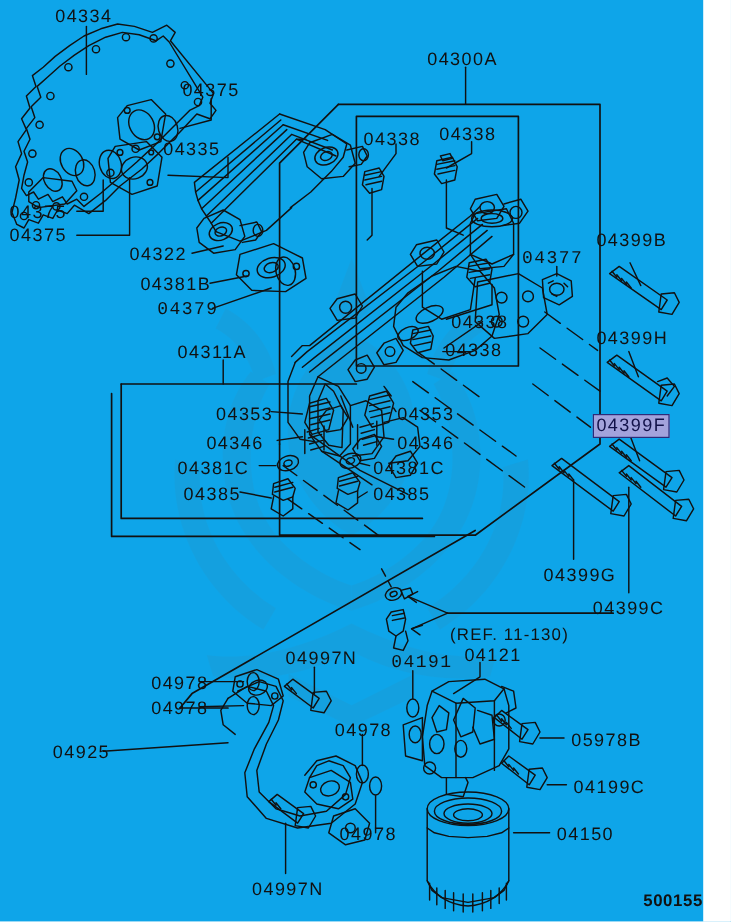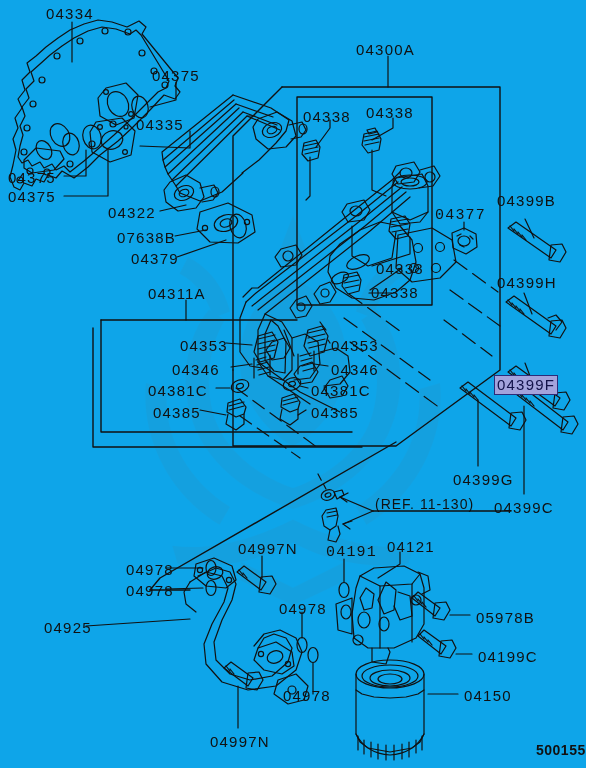--- a/index.html
+++ b/index.html
@@ -43,29 +43,29 @@
     font-family:"Liberation Sans","DejaVu Sans",sans-serif;
   }
   .lbl.code{
     font-weight:bold;
     letter-spacing:.5px;
     font-size:14px;
   }
   .lbl.ref{
     font-size:14px;
     letter-spacing:1px;
+    margin-top:24px;
   }
   .lbl.hl{
     background:#a3a3dc;
     border:1px solid #2c2c7a;
     color:#12124a;
     padding:1px 2px 2px 2px;
     letter-spacing:1.2px;
     box-shadow:0 0 0 0 rgba(0,0,0,0);
-    margin-top:30px;
   }
 </style>
 </head>
 <body>
 
 <div id="sheet">
 
   <svg id="watermark" viewBox="0 0 400 400" xmlns="http://www.w3.org/2000/svg">
     <g fill="#6b6b6b">
       <path d="M200 20 L215 60 L200 75 L185 60 Z"></path>
@@ -546,22 +546,22 @@
       <div class="lbl" style="left: 356px; top: 42px;">04300A</div>
       <div class="lbl" style="left: 303px; top: 109px;">04338</div>
       <div class="lbl" style="left: 366px; top: 105px;">04338</div>
       <div class="lbl" style="left: 435px; top: 208px; font-family: Liberation Mono, monospace;">04377</div>
       <div class="lbl" style="left: 497px; top: 193px;">04399B</div>
       <div class="lbl" style="left: 497px; top: 275px;">04399H</div>
       <div class="lbl hl" style="left: 494px; top: 345px;">04399F</div>
       <div class="lbl" style="left: 453px; top: 472px;">04399G</div>
       <div class="lbl" style="left: 494px; top: 500px;">04399C</div>
       <div class="lbl" style="left: 108px; top: 205px;">04322</div>
-      <div class="lbl" style="left: 117px; top: 230px;">07638B</div>
-      <div class="lbl" style="left: 131px; top: 251px;">04379</div>
+      <div class="lbl" style="left: 117px; top: 230px;">04381B</div>
+      <div class="lbl" style="left: 131px; top: 251px; font-family: Liberation Mono, monospace;">04379</div>
       <div class="lbl" style="left: 376px; top: 261px;">04338</div>
       <div class="lbl" style="left: 371px; top: 285px;">04338</div>
       <div class="lbl" style="left: 148px; top: 286px;">04311A</div>
       <div class="lbl" style="left: 180px; top: 338px;">04353</div>
       <div class="lbl" style="left: 331px; top: 338px;">04353</div>
       <div class="lbl" style="left: 172px; top: 362px;">04346</div>
       <div class="lbl" style="left: 331px; top: 362px;">04346</div>
       <div class="lbl" style="left: 148px; top: 383px;">04381C</div>
       <div class="lbl" style="left: 311px; top: 383px;">04381C</div>
       <div class="lbl" style="left: 153px; top: 405px;">04385</div>

